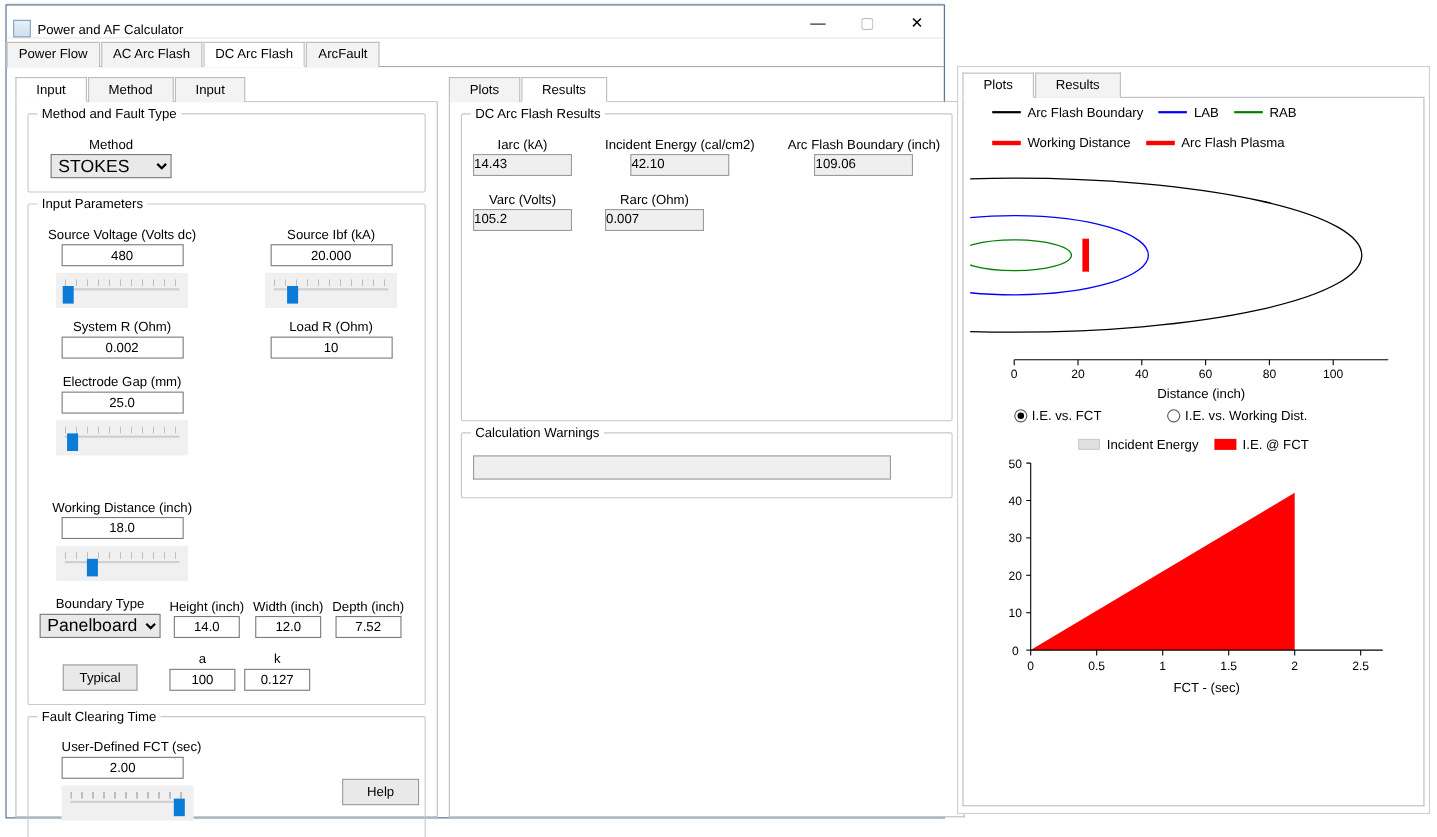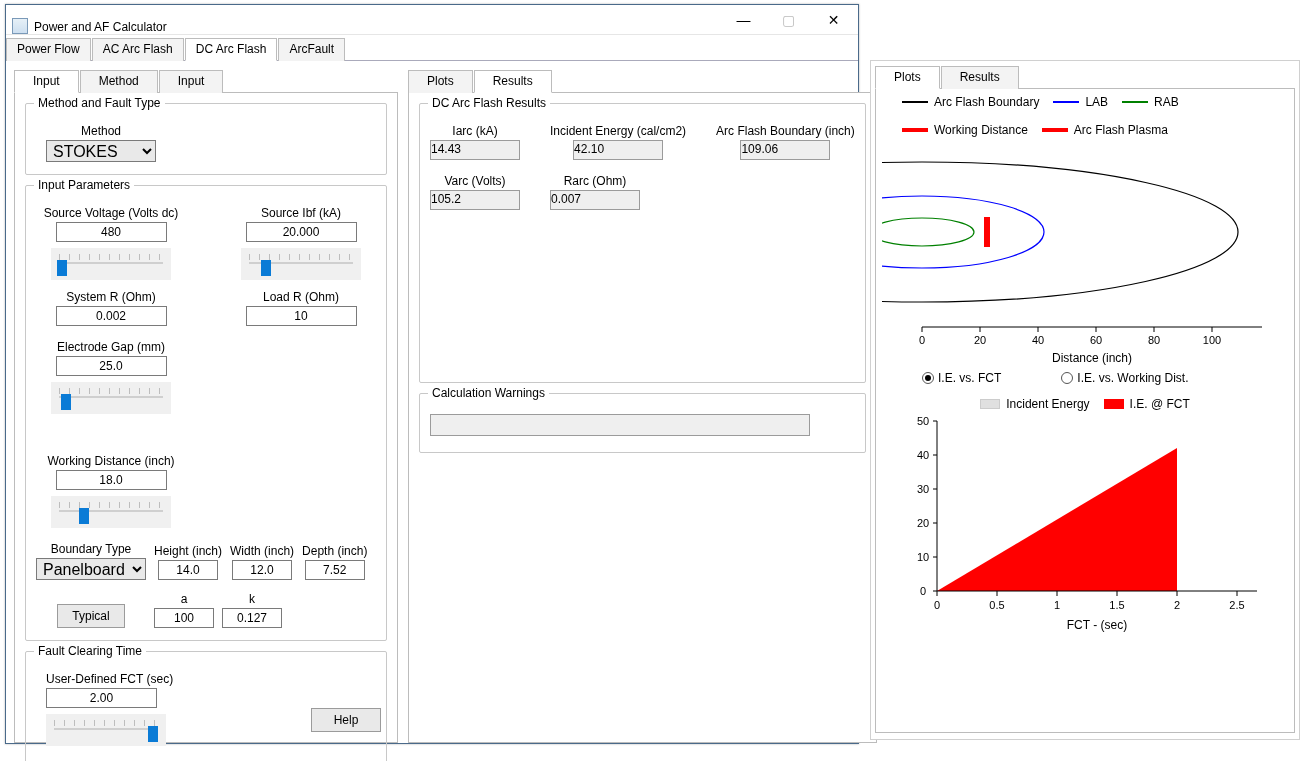--- a/index.html
+++ b/index.html
@@ -350,21 +350,21 @@
               </div>
               <div class="cellsm">
                 <div class="label">k</div>
                 <input class="textbox" value="0.127" style="">
               </div>
             </div>
           </div>
 
           <div class="group" style="height:135px;">
             <span class="legend">Fault Clearing Time</span>
-            <div class="cell" style="align-items:flex-start; width:auto; margin-left:10px;">
+            <div class="cell" style="align-items:flex-start; width:auto; margin-left:20px;">
               <div class="label" style="text-align:left;">User-Defined FCT (sec)</div>
               <input class="textbox" value="2.00" style="">
               <div class="slider-wrap">
                 <div class="slider-ticks"></div>
                   <div class="slider-track"></div>
                 <div class="slider-thumb" style="left:102px;"></div>
               </div>
             </div>
           </div>
 

